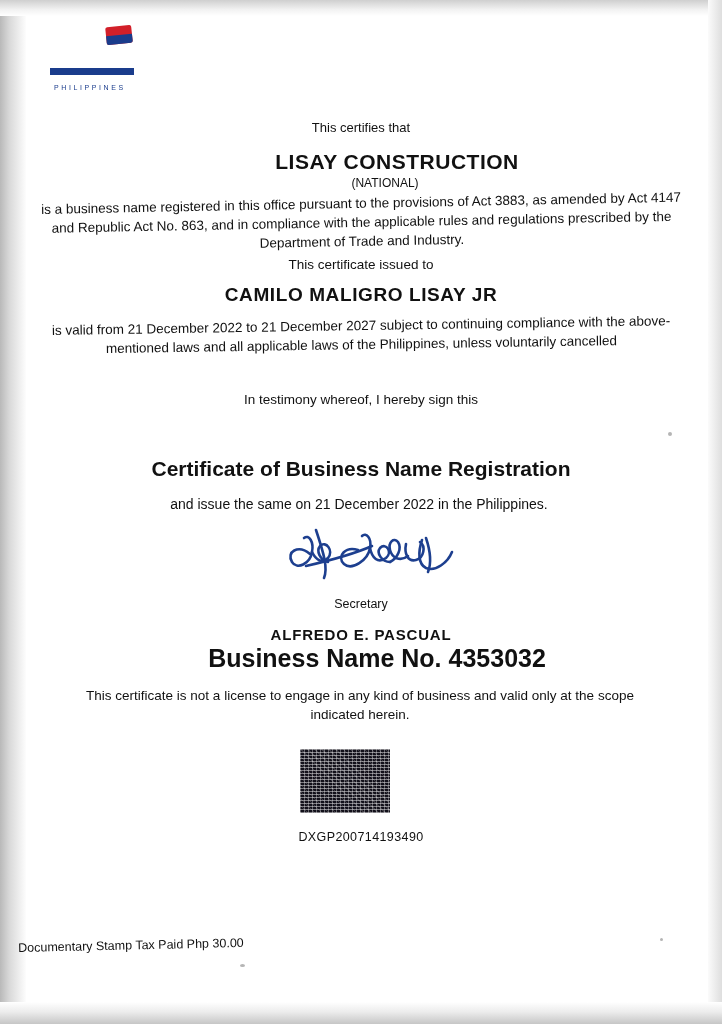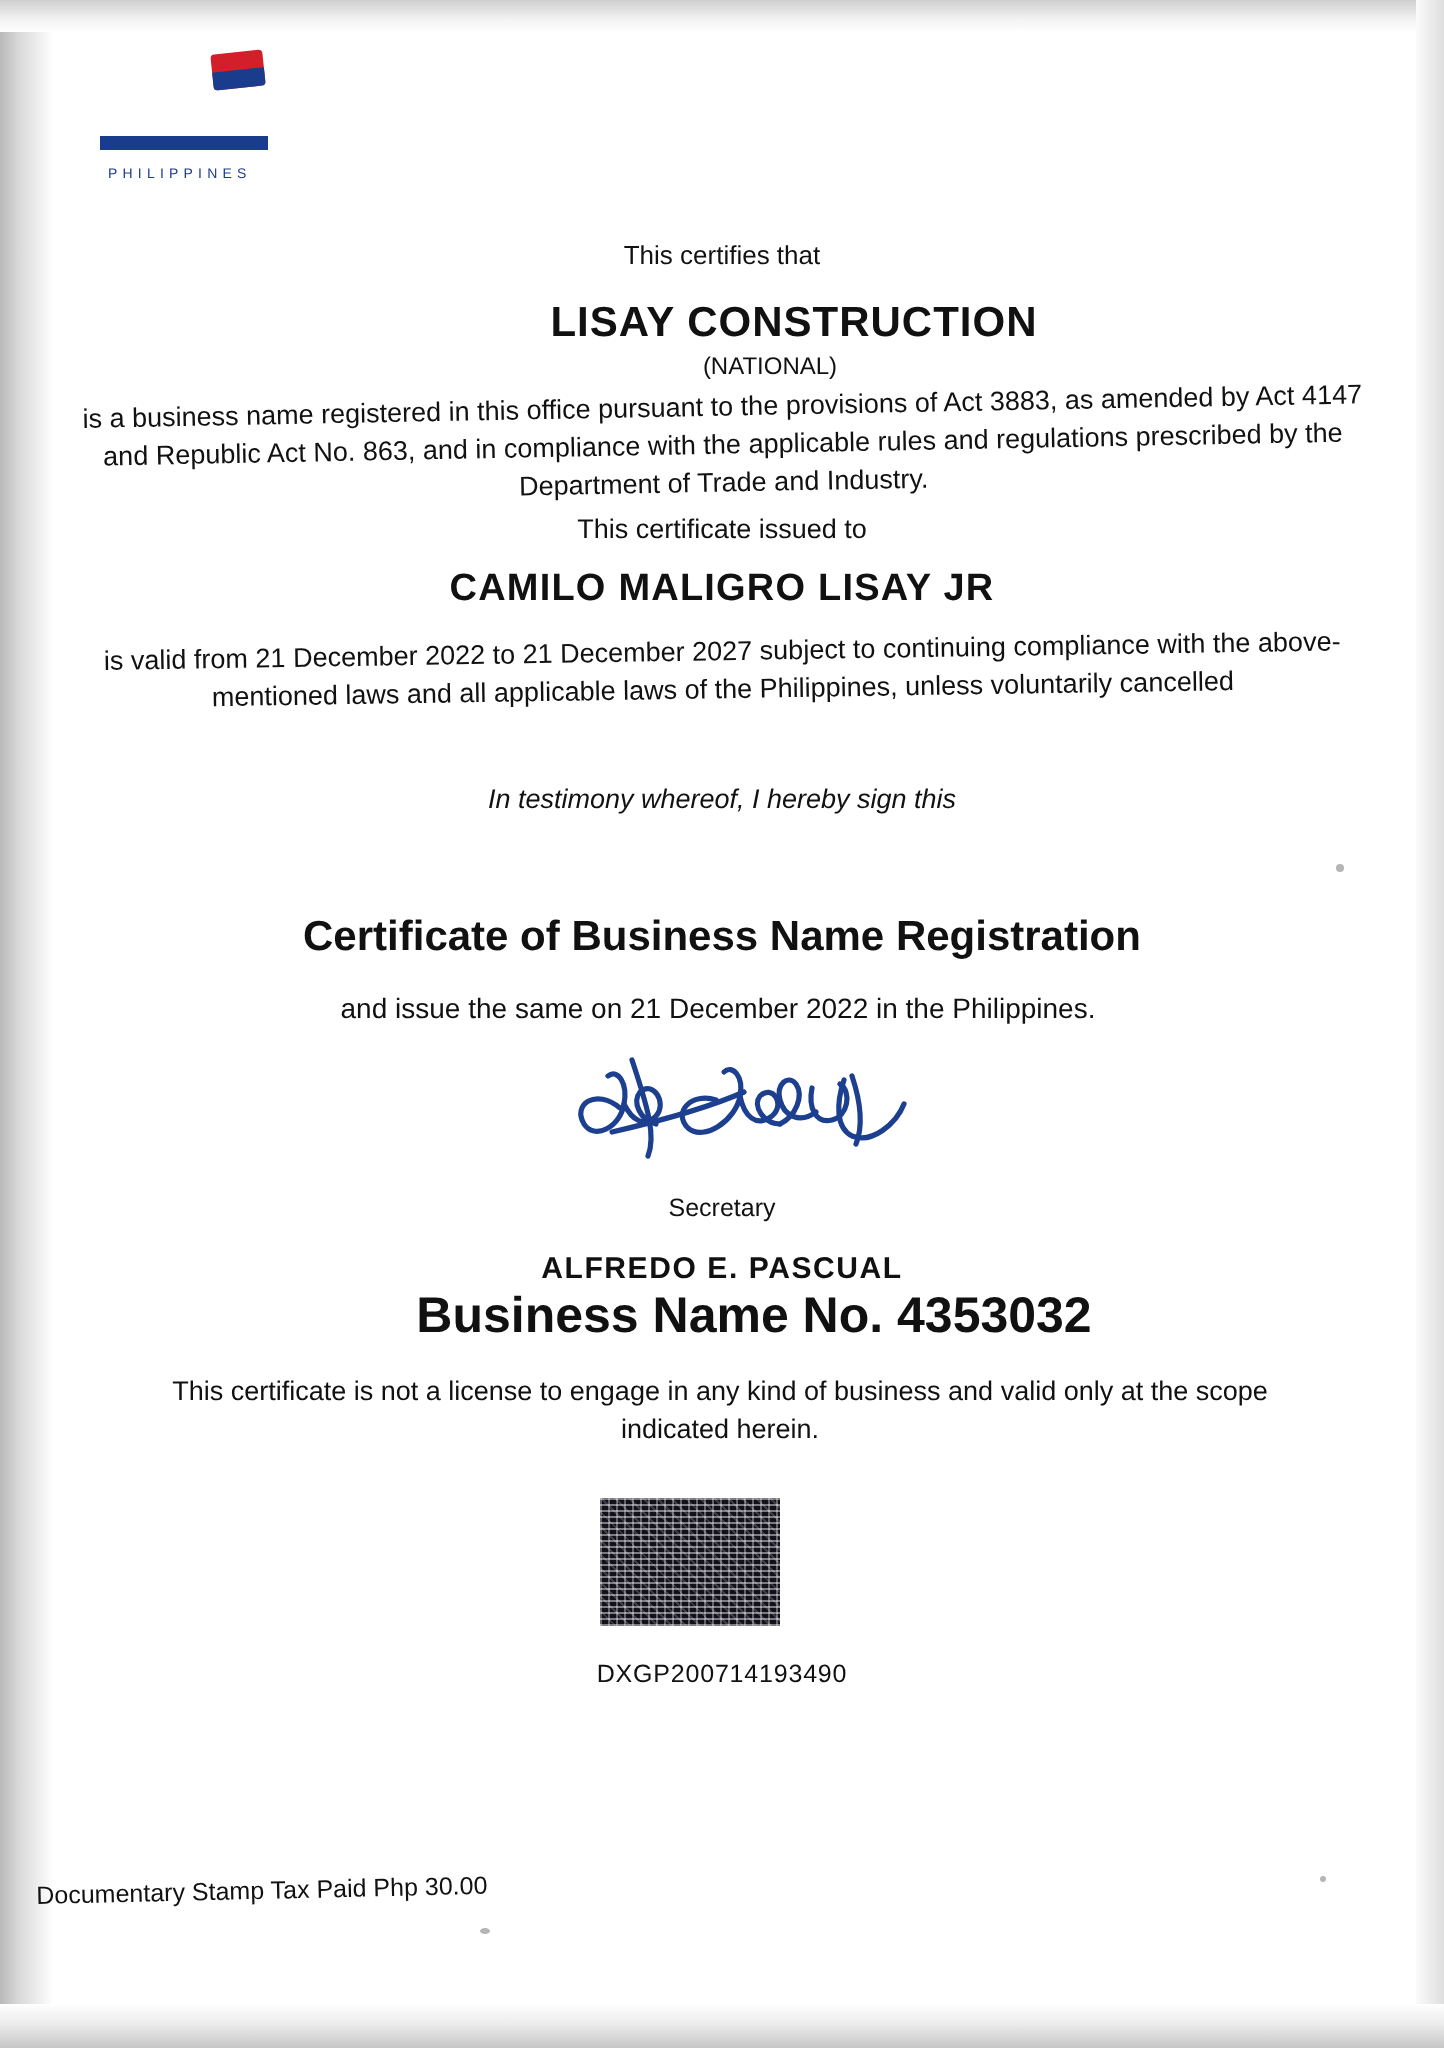--- a/index.html
+++ b/index.html
@@ -150,21 +150,20 @@
     left: 48px; top: 321px; width: 626px;
     font-size: 13.5px;
     line-height: 19px;
     text-align: center;
     transform: rotate(-0.9deg);
     transform-origin: left top;
   }
   .testimony {
     left: 0; top: 392px; width: 722px;
     font-size: 13.5px;
-    font-style: italic;
   }
   .cert-title {
     left: 0; top: 436px; width: 722px;
     font-size: 21px;
     font-weight: bold;
     margin-top: 21px;
   }
   .issue-line {
     left: 0; top: 496px; width: 718px;
     font-size: 14px;

